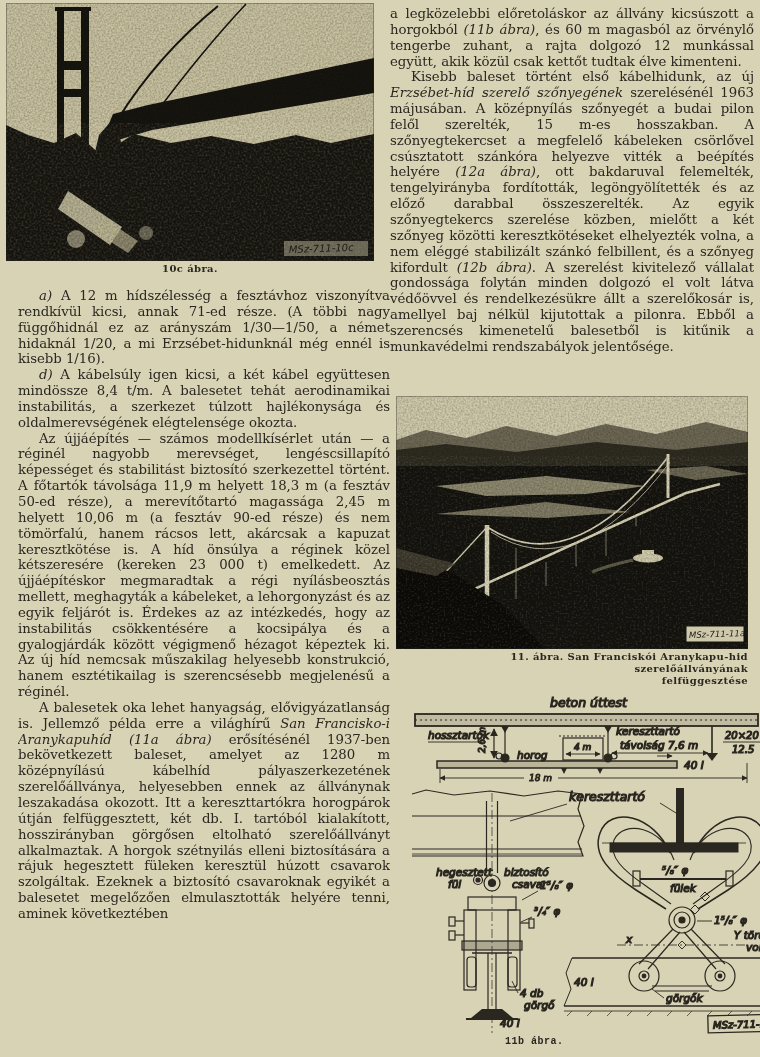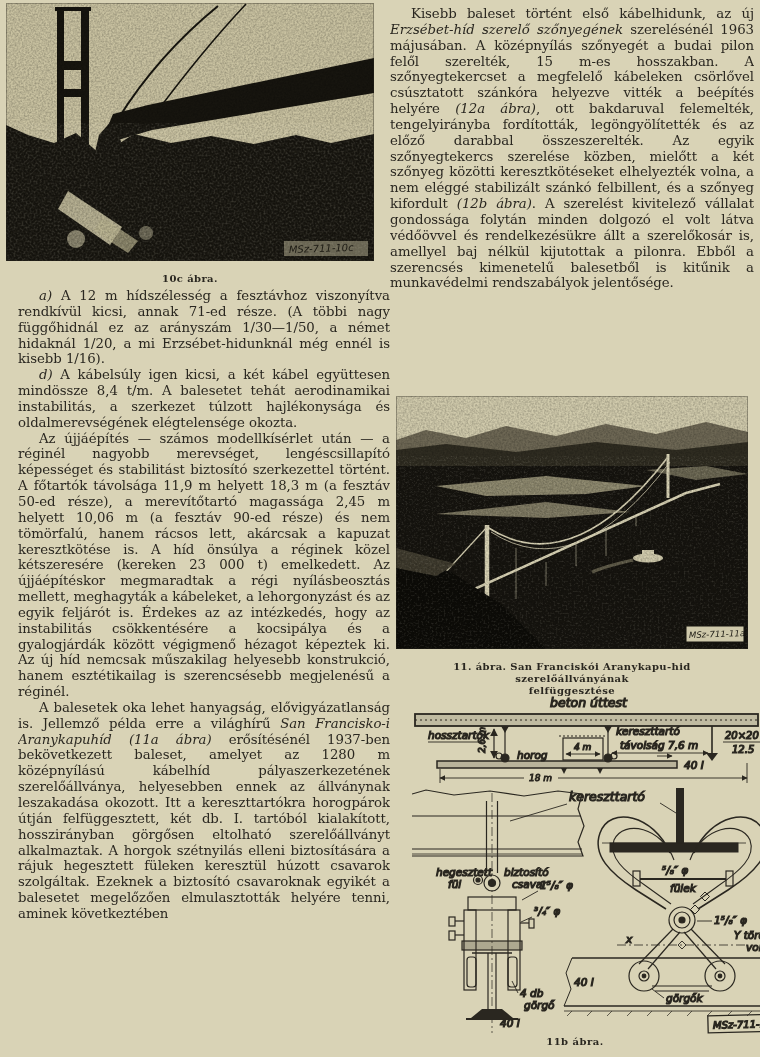--- a/index.html
+++ b/index.html
@@ -10,24 +10,24 @@
   }
   .col-left-text{position:absolute;left:18px;top:288px;width:372px;height:769px;overflow:hidden;}
   .col-right-text{position:absolute;left:390px;top:6px;width:364px;height:386px;overflow:hidden;}
   .para{margin:0;text-align:justify;text-indent:21px;font-size:13.3px;line-height:15.85px;hyphens:auto;letter-spacing:-0.05px;}
   .para.cont{text-indent:0;}
   .para i{font-style:italic;}
   .fig{position:absolute;}
   .fig10c{left:6px;top:3px;width:368px;}
   .fig11{left:396px;top:396px;width:352px;}
   .photo{display:block;}
-  .figcap{font-weight:bold;font-size:10px;line-height:12px;text-align:center;letter-spacing:.4px;margin-top:12px;}
-  .fig11 .figcap{}
+  .figcap{font-weight:bold;font-size:10px;line-height:12px;text-align:center;letter-spacing:.4px;margin-top:2px;}
+  .fig11 .figcap{text-align:right;}
   .diagram-wrap{position:absolute;left:412px;top:693px;width:370px;height:350px;}
-  .cap11b{position:absolute;left:505px;top:1036px;width:140px;font-weight:bold;font-size:10px;text-align:center;letter-spacing:.5px;}
+  .cap11b{position:absolute;left:505px;top:1036px;width:140px;font-weight:bold;font-size:10px;text-align:left;letter-spacing:.5px;font-family:Liberation Mono, monospace;}
   svg text{font-family:"DejaVu Sans", sans-serif;}
   .dlab{font-style:italic;font-size:10.5px;fill:#2a2720;}
   .dlab-big{font-style:italic;font-size:12.5px;fill:#2a2720;}
   .dlab-sm{font-style:italic;font-size:9px;fill:#2a2720;}
   .wmtext{font-style:italic;font-size:10px;fill:#1d1b14;}
 </style>
 </head>
 <body>
 
 <div class="page">
@@ -82,20 +82,21 @@
   </figure>
 
   <div class="col-left-text">
     <p class="para"><i>a) </i>A 12 m hídszélesség a fesztávhoz viszonyítva rendkívül kicsi, annak 71-ed része. (A többi nagy függőhidnál ez az arányszám 1/30—1/50, a német hidaknál 1/20, a mi Erzsébet-hidunknál még ennél is kisebb 1/16).</p>
     <p class="para"><i>d) </i>A kábelsúly igen kicsi, a két kábel együttesen mindössze 8,4 t/m. A balesetet tehát aerodinamikai instabilitás, a szerkezet túlzott hajlékonysága és oldalmerevségének elégtelensége okozta.</p>
     <p class="para">Az újjáépítés — számos modellkísérlet után — a réginél nagyobb merevséget, lengéscsillapító képességet és stabilitást biztosító szerkezettel történt. A főtartók távolsága 11,9 m helyett 18,3 m (a fesztáv 50-ed része), a merevítőtartó magassága 2,45 m helyett 10,06 m (a fesztáv 90-ed része) és nem tömörfalú, hanem rácsos lett, akárcsak a kapuzat keresztkötése is. A híd önsúlya a réginek közel kétszeresére (kereken 23 000 t) emelkedett. Az újjáépítéskor megmaradtak a régi nyílásbeosztás mellett, meghagyták a kábeleket, a lehorgonyzást és az egyik feljárót is. Érdekes az az intézkedés, hogy az instabilitás csökkentésére a kocsipálya és a gyalogjárdák között végigmenő hézagot képeztek ki. Az új híd nemcsak műszakilag helyesebb konstrukció, hanem esztétikailag is szerencsésebb megjelenésű a réginél.</p>
     <p class="para">A balesetek oka lehet hanyagság, elővigyázatlanság is. Jellemző példa erre a világhírű <i>San Francisko-i Aranykapuhíd (11a ábra)</i> erősítésénél 1937-ben bekövetkezett baleset, amelyet az 1280 m középnyílású kábelhíd pályaszerkezetének szerelőállványa, helyesebben ennek az állványnak leszakadása okozott. Itt a kereszttartókra horogpárok útján felfüggesztett, két db. I. tartóból kialakított, hosszirányban görgősen eltolható szerelőállványt alkalmaztak. A horgok szétnyilás elleni biztosítására a rájuk hegesztett füleken keresztül húzott csavarok szolgáltak. Ezeknek a biztosító csavaroknak egyikét a balesetet megelőzően elmulasztották helyére tenni, aminek következtében</p>
   </div>
 
   <div class="col-right-text">
+    <p class="para cont">a legközelebbi előretoláskor az állvány kicsúszott a horgokból <i>(11b ábra)</i>, és 60 m magasból az örvénylő tengerbe zuhant, a rajta dolgozó 12 munkással együtt, akik közül csak kettőt tudtak élve kimenteni.</p>
     <p class="para">Kisebb baleset történt első kábelhidunk, az új <i>Erzsébet-híd szerelő szőnyegének</i> szerelésénél 1963 májusában. A középnyílás szőnyegét a budai pilon felől szerelték, 15 m-es hosszakban. A szőnyegtekercset a megfelelő kábeleken csörlővel csúsztatott szánkóra helyezve vitték a beépítés helyére <i>(12a ábra)</i>, ott bakdaruval felemelték, tengelyirányba fordították, legöngyölítették és az előző darabbal összeszerelték. Az egyik szőnyegtekercs szerelése közben, mielőtt a két szőnyeg közötti keresztkötéseket elhelyezték volna, a nem eléggé stabilizált szánkó felbillent, és a szőnyeg kifordult <i>(12b ábra)</i>. A szerelést kivitelező vállalat gondossága folytán minden dolgozó el volt látva védőövvel és rendelkezésükre állt a szerelőkosár is, amellyel baj nélkül kijutottak a pilonra. Ebből a szerencsés kimenetelű balesetből is kitűnik a munkavédelmi rendszabályok jelentősége.</p>
   </div>
 
   <figure class="fig fig11" style="margin:0;">
     <svg class="photo" width="352" height="253" viewBox="0 0 352 253">
       <defs>
         <filter id="g2" x="0" y="0" width="100%" height="100%">
           <feTurbulence type="fractalNoise" baseFrequency="0.55" numOctaves="2" seed="3" stitchTiles="stitch" result="n"></feTurbulence>
           <feColorMatrix in="n" type="matrix" values="0 0 0 0 0  0 0 0 0 0  0 0 0 0 0  1.4 0 0 0 -0.45"></feColorMatrix>
         </filter>

